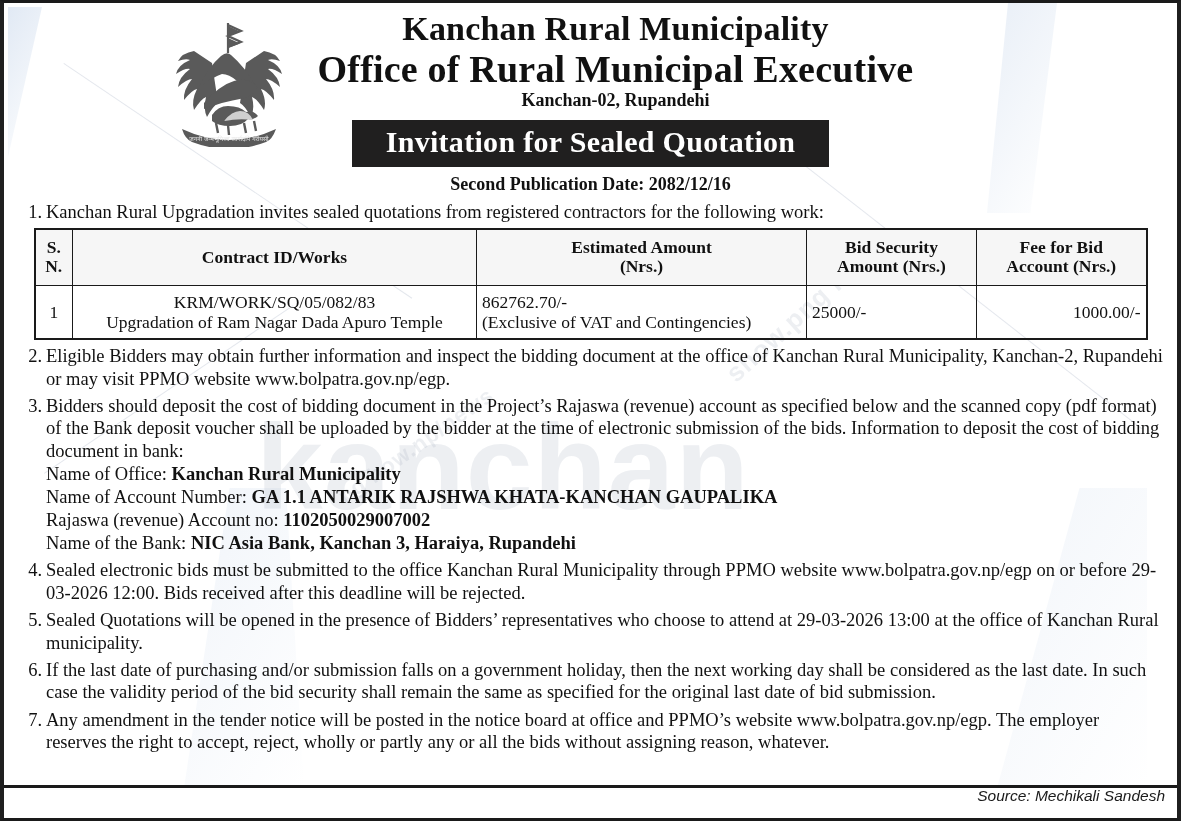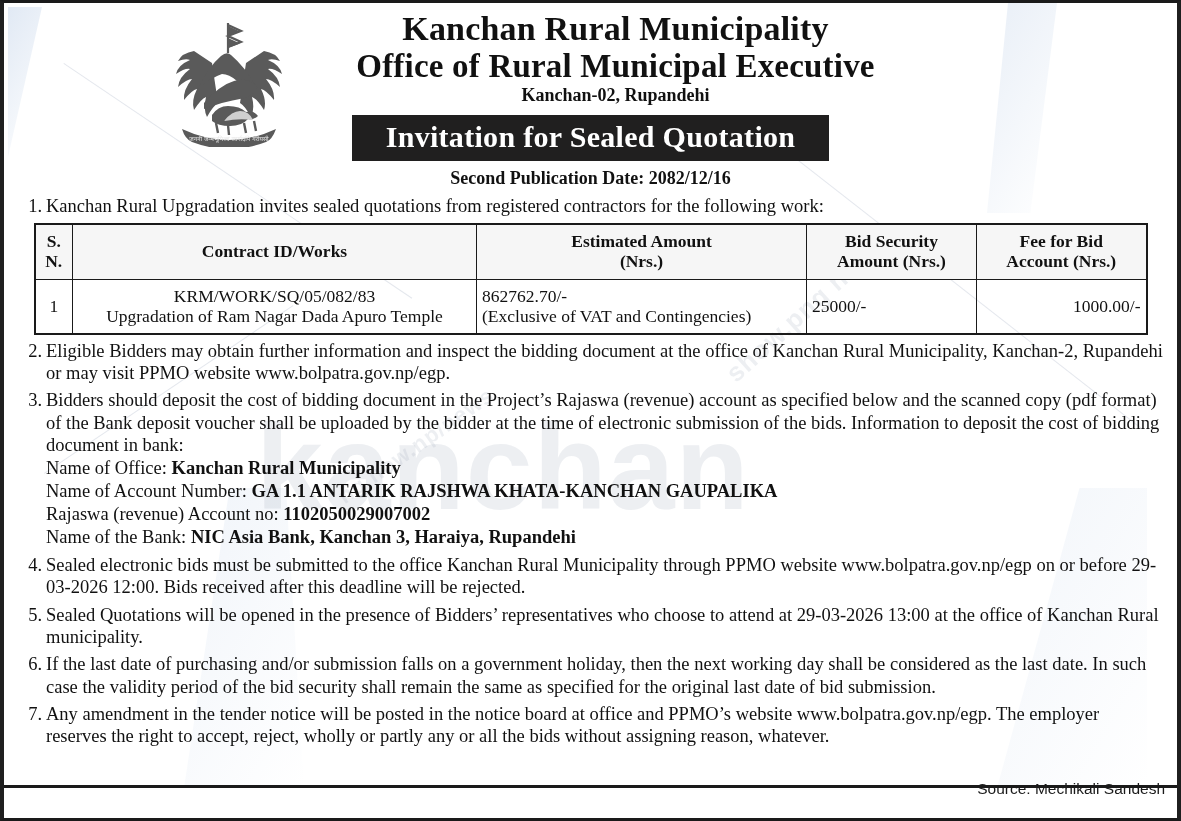--- a/index.html
+++ b/index.html
@@ -63,21 +63,21 @@
     width: 150px; height: 130px;
   }
   .org-title {
     font-size: 34px;
     font-weight: bold;
     line-height: 1.08;
     letter-spacing: 0.2px;
     margin-left: 50px;
   }
   .org-title2 {
-    font-size: 33px;
+    font-size: 38px;
     font-weight: bold;
     line-height: 1.12;
     letter-spacing: 0.2px;
     margin-left: 50px;
   }
   .org-addr {
     font-size: 18px;
     font-weight: bold;
     margin-left: 50px;
   }
@@ -160,22 +160,23 @@
     margin: 1px 14px 0 42px;
     font-size: 18.5px;
     line-height: 1.235;
   }
   #bank-block .row { white-space: nowrap; }
   #bank-block b { font-weight: bold; }
 
   
   #footer {
     position: absolute;
-    right: 12px; bottom: 20px;
+    right: 12px; bottom: 13px;
     font-family: "Liberation Sans", sans-serif;
+    font-style: italic;
     font-size: 15.5px;
     color: #1a1a1a;
     z-index: 4;
   }
   #footer-rule {
     position: absolute;
     left: 0; right: 0; bottom: 30px;
     height: 3px;
     background: #1a1a1a;
     z-index: 2;

